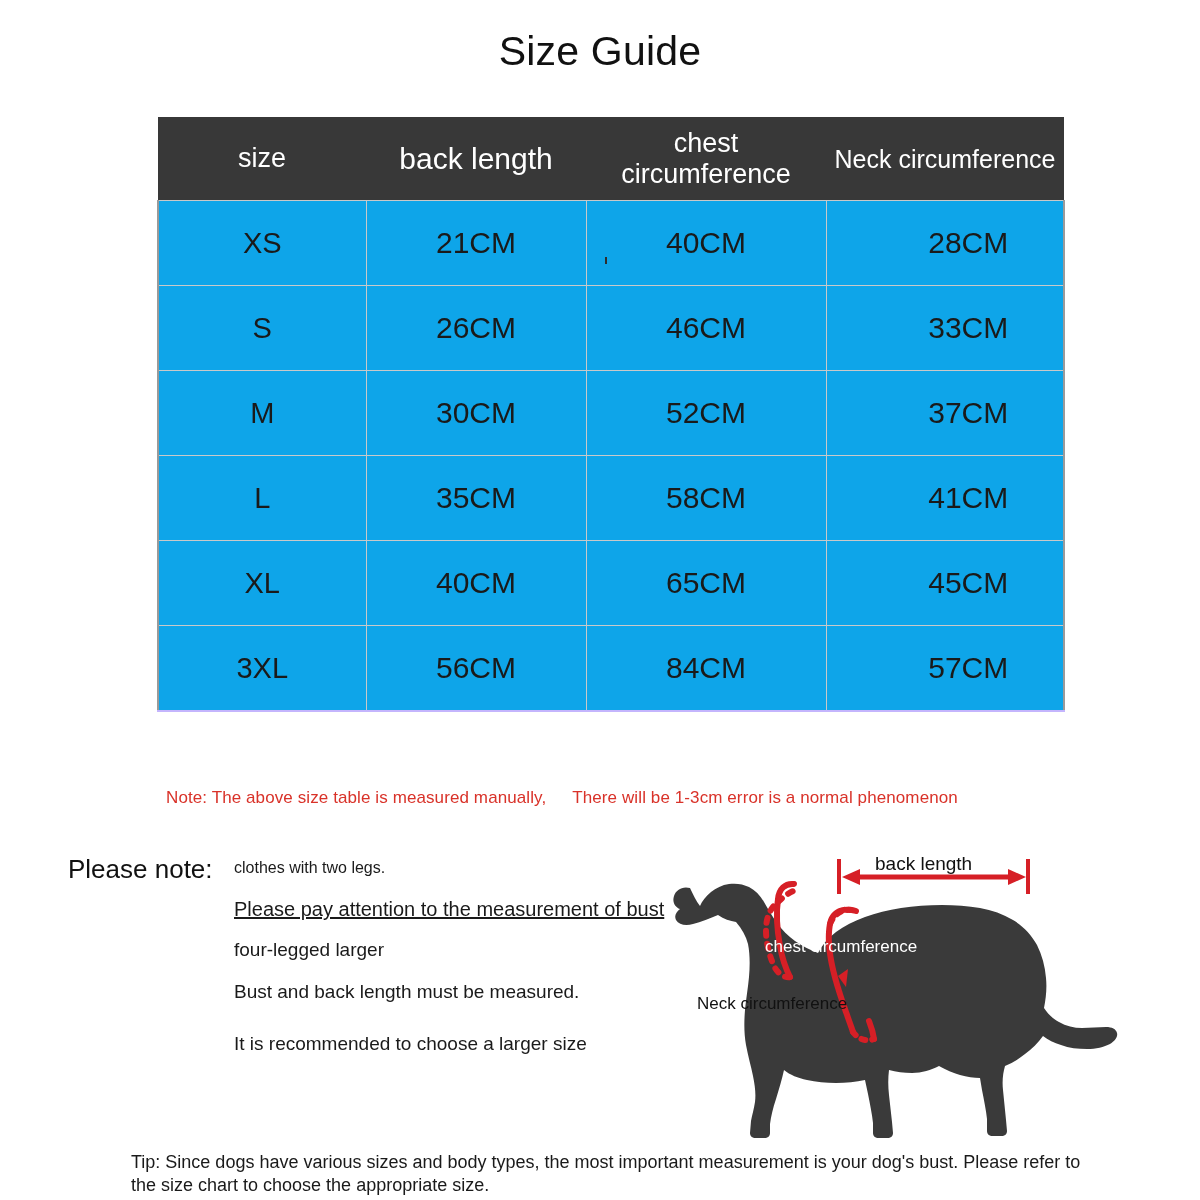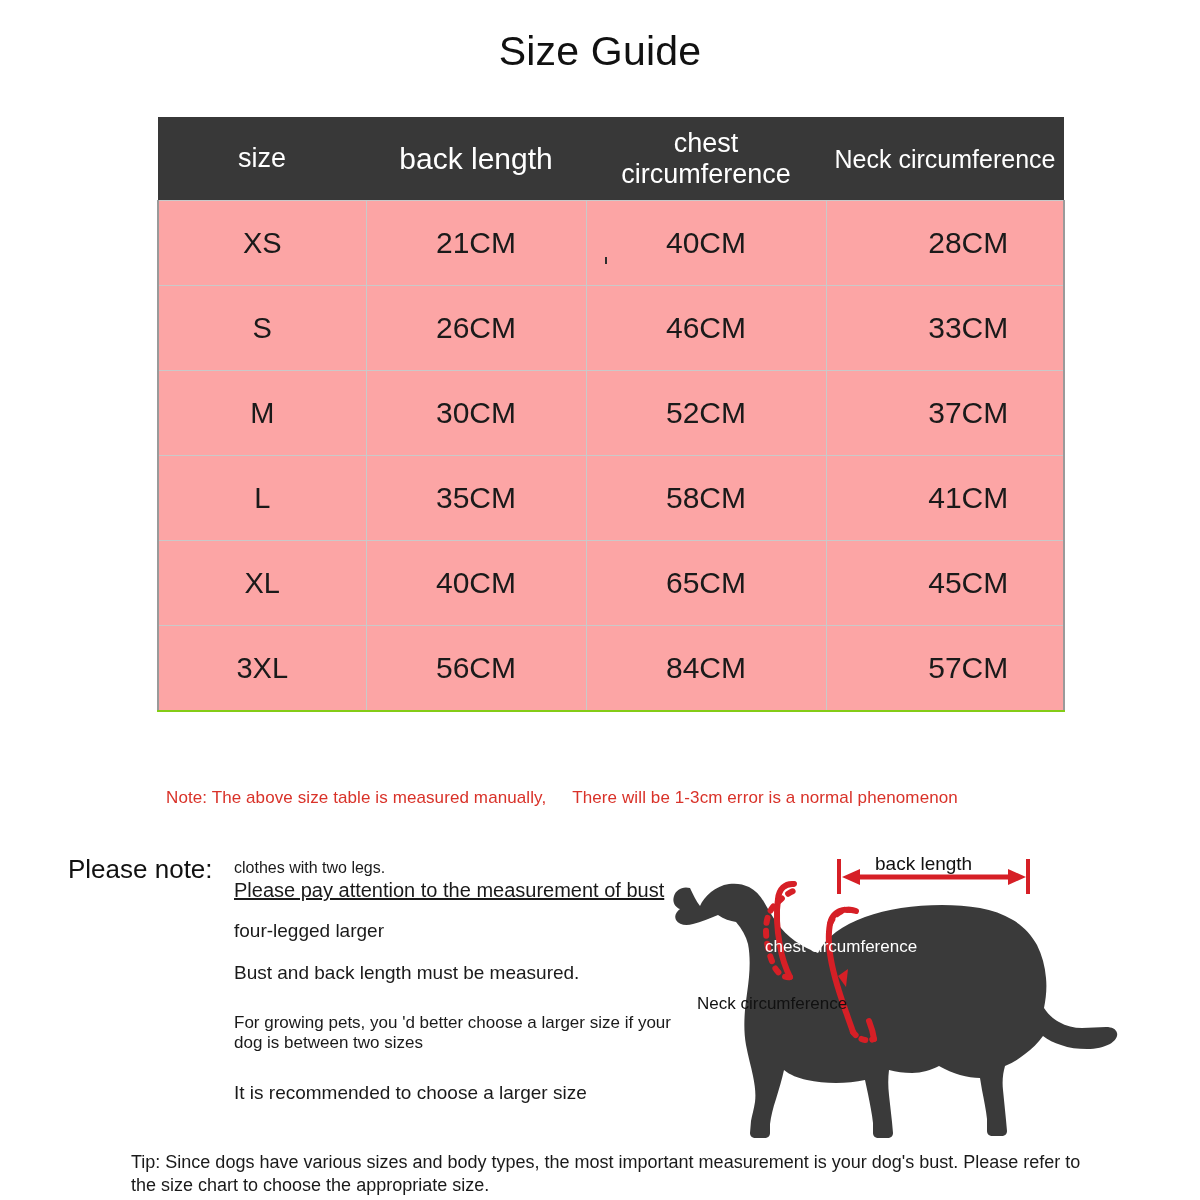--- a/index.html
+++ b/index.html
@@ -59,25 +59,25 @@
   th.h-chest { font-size: 27px; text-align: left; padding-left: 22px; }
   th.h-neck  { font-size: 25px; text-align: left; padding-left: 16px; }
 
   #size-table tbody td {
     height: 82px;
     text-align: center;
     vertical-align: middle;
     font-size: 30px;
     color: #1a1a1a;
     border: 1px solid #c9c9c9;
-    background: #fca5a5;
+    background: #0ea5e9;
   }
   #size-table tbody tr td:first-child { border-left: 2px solid #9a9a9a; }
   #size-table tbody tr td:last-child  { border-right: 2px solid #9a9a9a; padding-left: 48px; }
-  #size-table tbody tr:last-child td  { border-bottom: 2px solid #84cc16; }
+  #size-table tbody tr:last-child td  { border-bottom: 2px solid #c4b5fd; }
   #size-table tbody td.cell-size { font-size: 29px; }
 
   
   .speck {
     position: absolute;
     left: 605px;
     top: 257px;
     width: 2px;
     height: 7px;
     background: #2e2e2e;
@@ -106,21 +106,21 @@
   #note-list {
     position: absolute;
     left: 234px;
     top: 858px;
     width: 450px;
   }
   #note-list .note-line {
     color: #1a1a1a;
     line-height: 1.28;
   }
-  #note-list .nl0 { font-size: 16px; }
+  #note-list .nl0 { font-size: 16px; margin-bottom: 19px; }
   #note-list .nl1 { font-size: 20px; margin-bottom: 15px; text-decoration: underline; }
   #note-list .nl2 { font-size: 19px; margin-bottom: 18px; }
   #note-list .nl3 { font-size: 19px; margin-bottom: 27px; }
   #note-list .nl4 { font-size: 17px; margin-bottom: 27px; line-height: 1.22; }
   #note-list .nl5 { font-size: 19px; }
 
   
   #bottom-tip {
     position: absolute;
     left: 131px;
@@ -230,21 +230,20 @@
   <span>Note: The above size table is measured manually,</span><span class="gap"></span><span>There will be 1-3cm error is a normal phenomenon</span>
 </div>
 
 <div id="please-note-label">Please note:</div>
 
 <div id="note-list">
   <div class="note-line nl0">clothes with two legs.</div>
   <div class="note-line nl1">Please pay attention to the measurement of bust</div>
   <div class="note-line nl2">four-legged larger</div>
   <div class="note-line nl3">Bust and back length must be measured.</div>
-  <div class="note-line nl4">For growing pets, you 'd better choose a larger size if your dog is between two sizes</div>
   <div class="note-line nl5">It is recommended to choose a larger size</div>
 </div>
 
 <div id="dog-diagram">
   <svg width="480" height="320" viewBox="0 0 480 320" xmlns="http://www.w3.org/2000/svg">
 
     <path fill="#3a3a3a" d="M30,52
              C22,50 16,54 14,60
              C12,66 15,71 20,73
              C16,76 14,80 16,84

